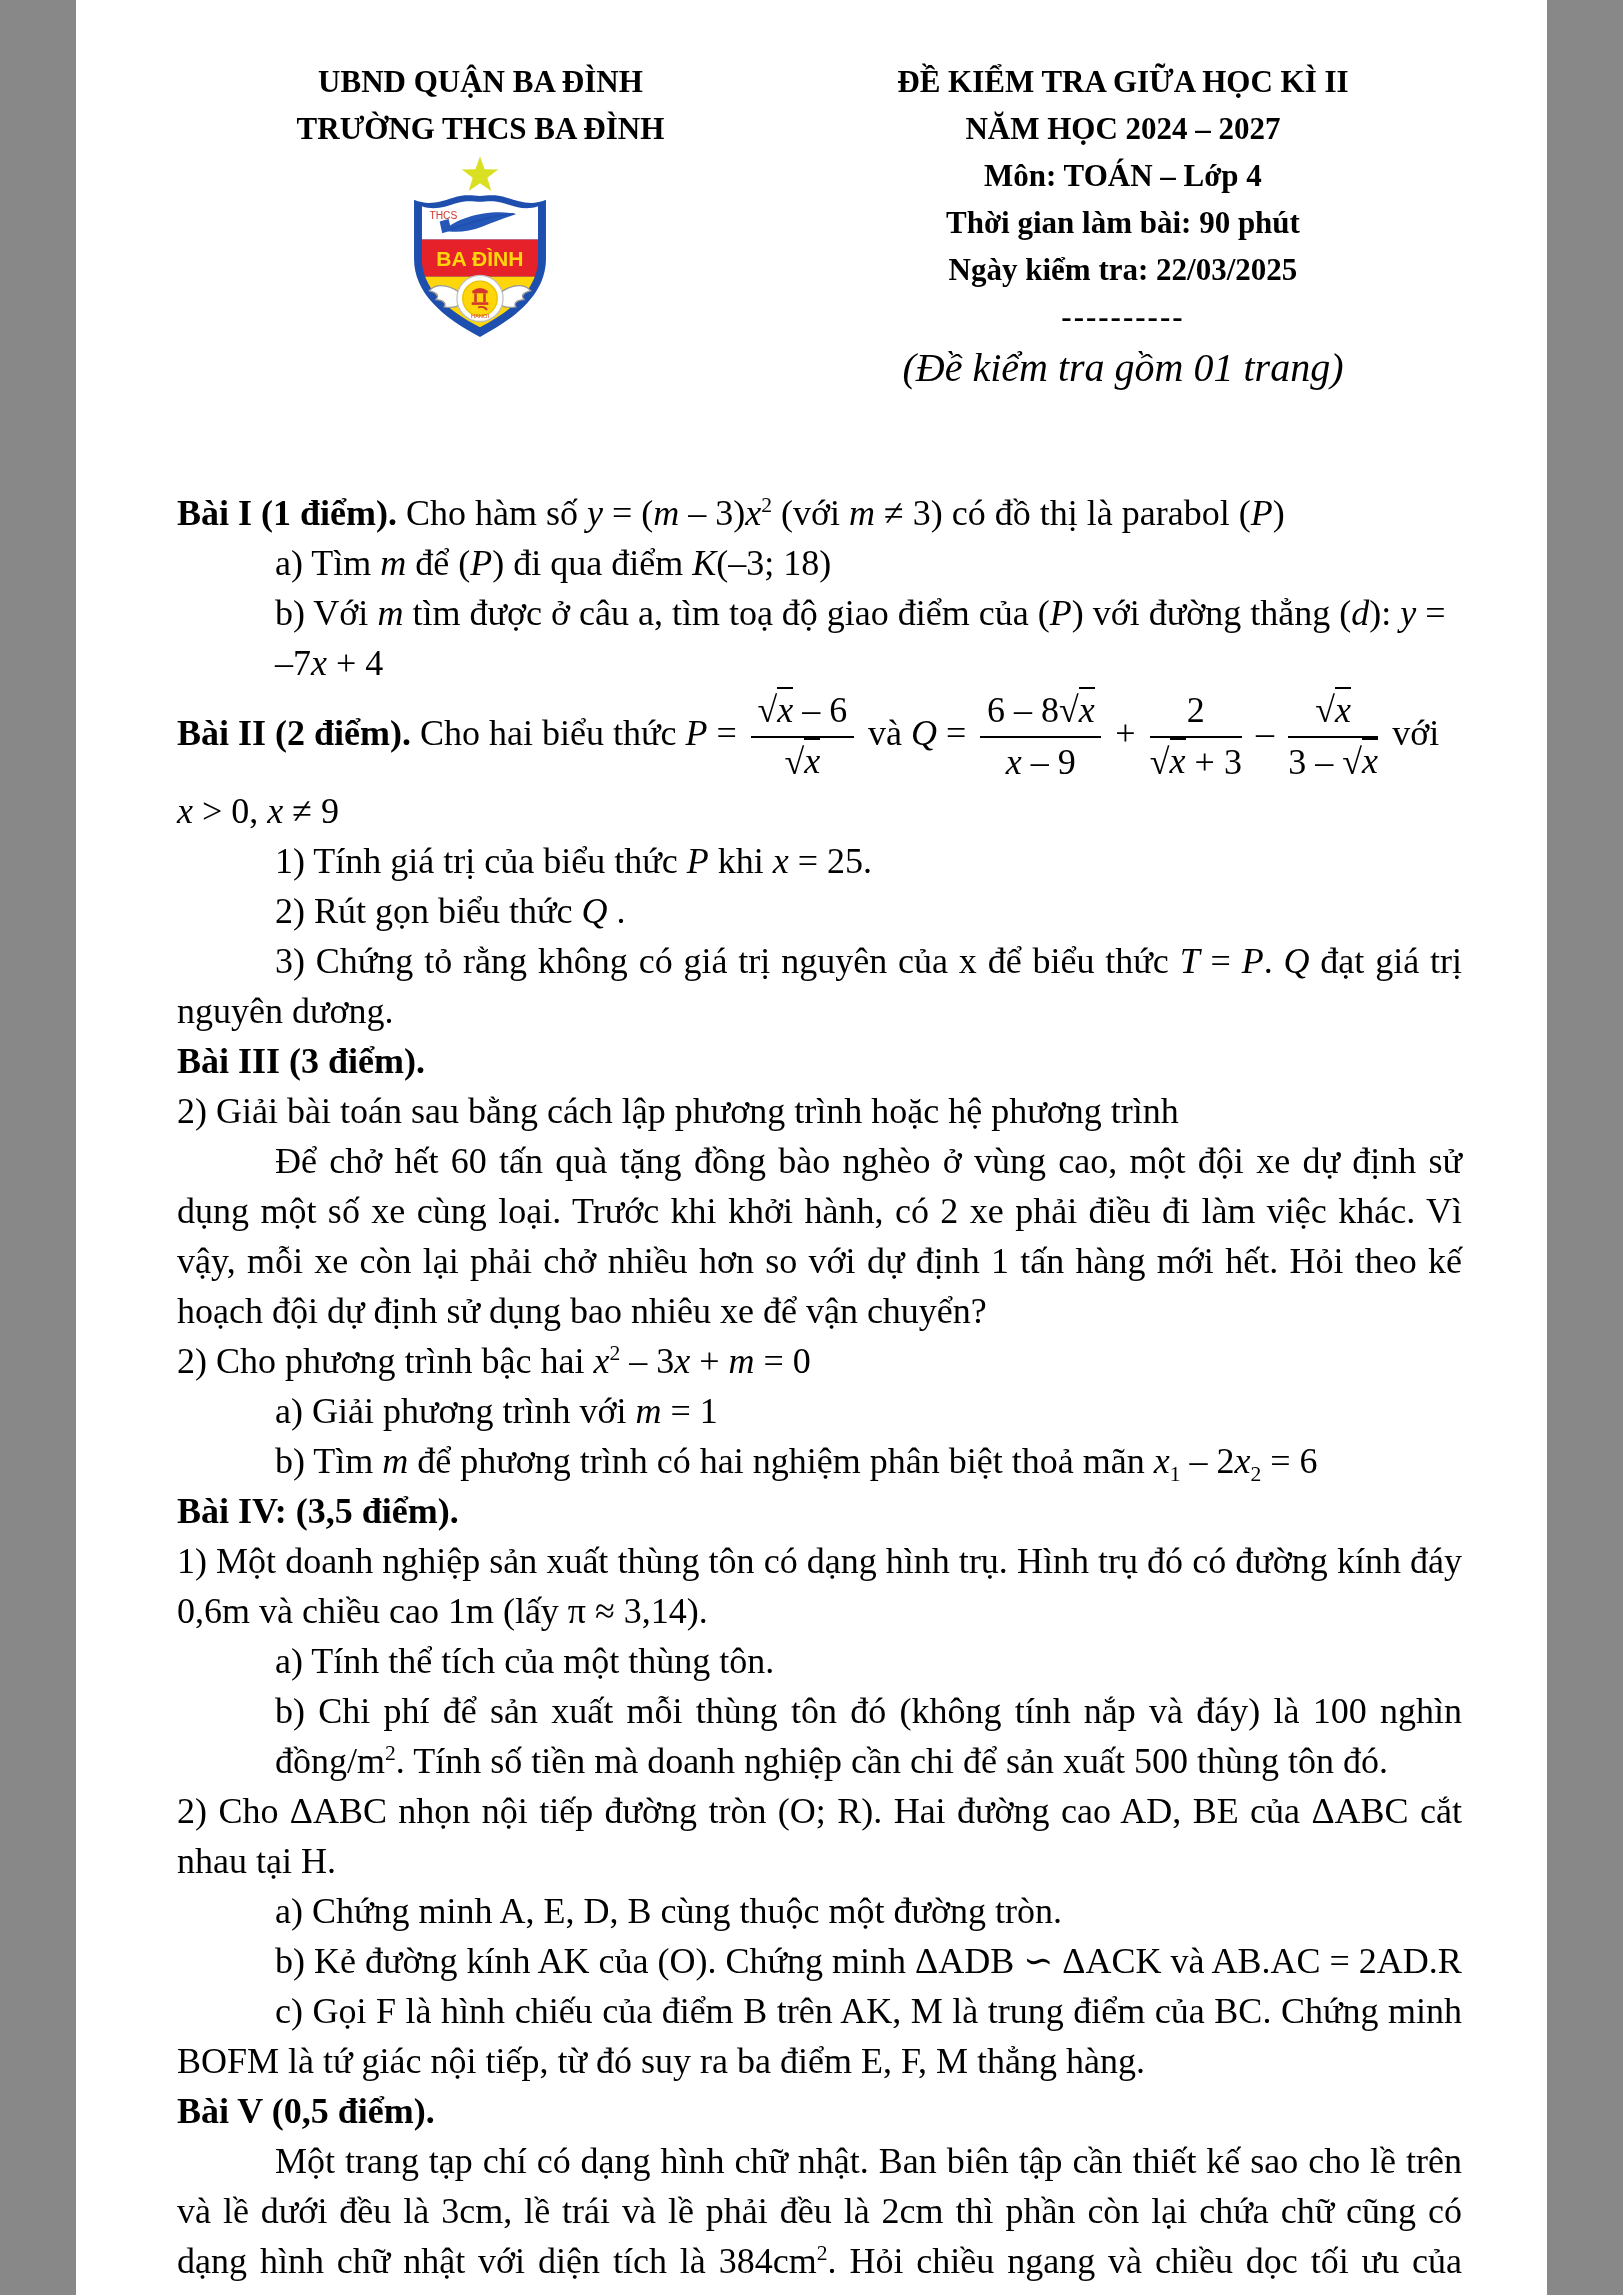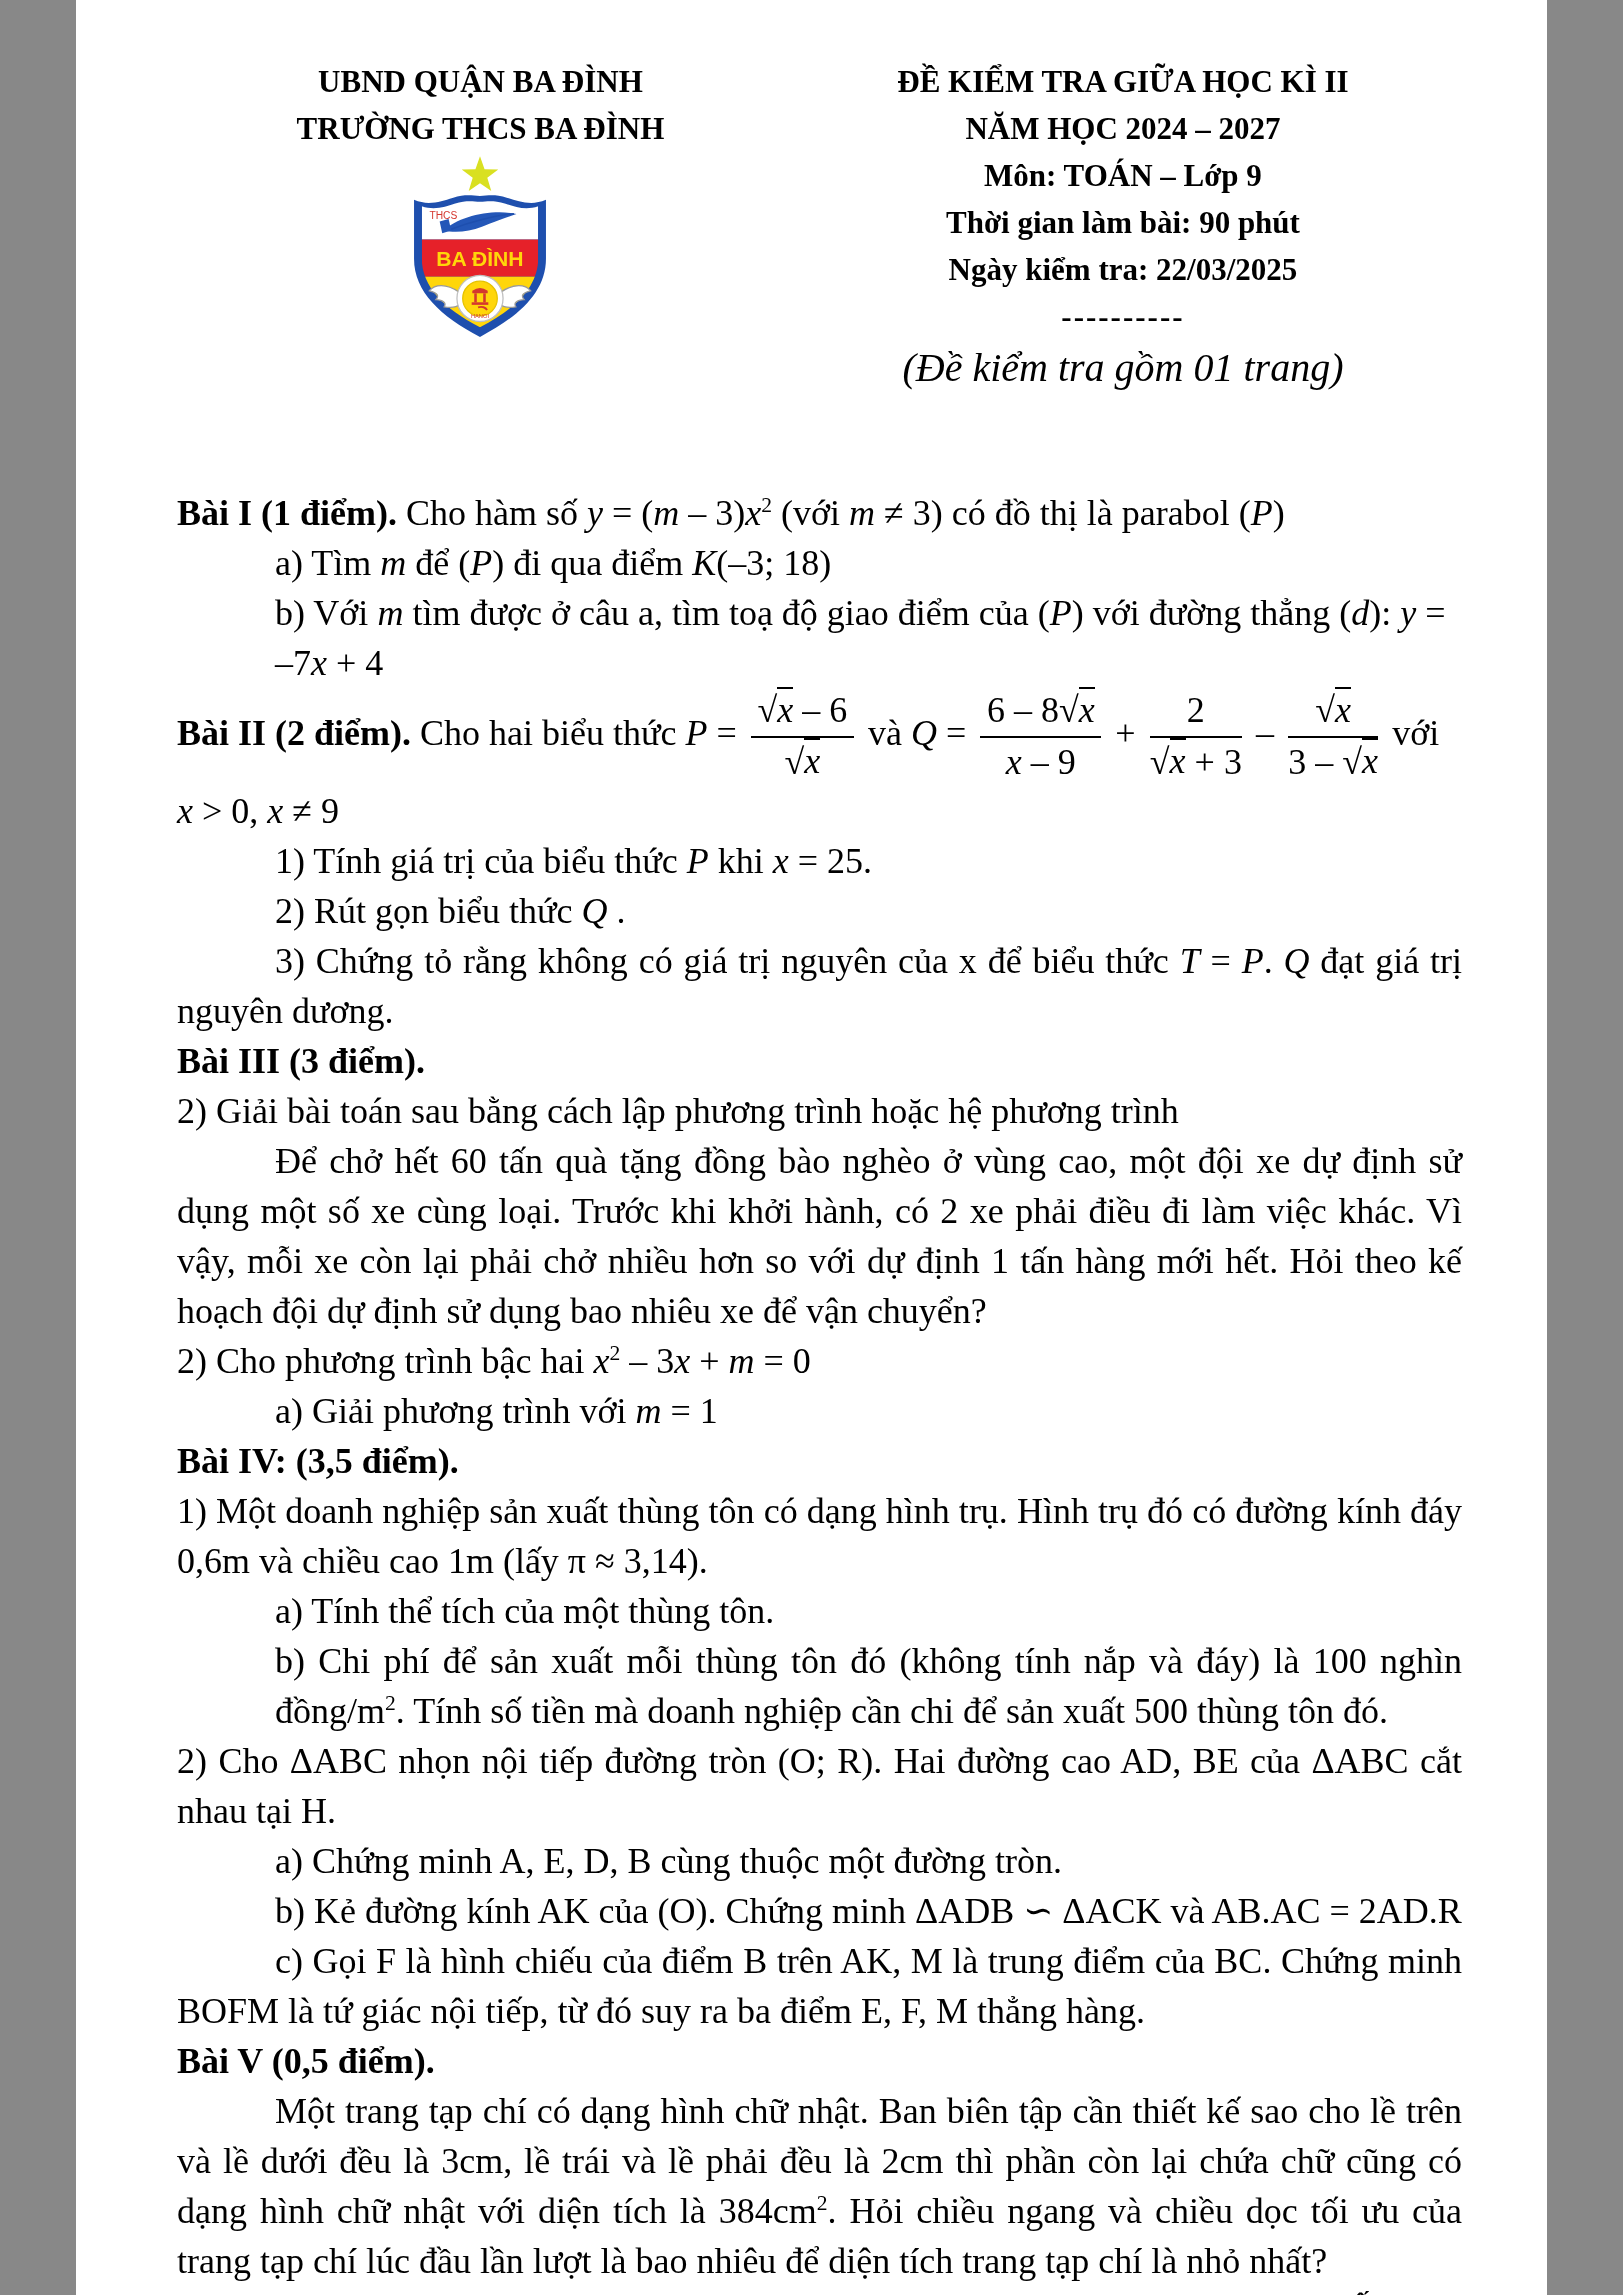--- a/index.html
+++ b/index.html
@@ -72,21 +72,21 @@
           <rect x="120" y="216" width="4" height="14"></rect>
           <rect x="102" y="230" width="26" height="4"></rect>
           <path d="M112,238 C118,236 124,238 126,242" stroke="#d4372e" stroke-width="3" fill="none"></path>
         </g>
         <text x="115" y="255" text-anchor="middle" font-size="9" fill="#d4372e">HANOI</text>
       </svg>
     </div>
     <div class="header-right">
       <div class="hline">ĐỀ KIỂM TRA GIỮA HỌC KÌ II</div>
       <div class="hline">NĂM HỌC 2024 – 2027</div>
-      <div class="hline">Môn: TOÁN – Lớp 9</div>
+      <div class="hline">Môn: TOÁN – Lớp 4</div>
       <div class="hline">Thời gian làm bài: 90 phút</div>
       <div class="hline">Ngày kiểm tra: 22/03/2025</div>
       <div class="hline sep">----------</div>
       <div class="note">(Đề kiểm tra gồm 01 trang)</div>
     </div>
   </div>
 
   <div class="body">
 
     <p><b>Bài I (1 điểm).</b><span> Cho hàm số <i>y</i> = (<i>m</i> – 3)<i>x</i><sup>2</sup> (với <i>m</i> ≠ 3) có đồ thị là parabol (<i>P</i>)</span></p>
@@ -96,20 +96,21 @@
     <p><b>Bài II (2 điểm).</b><span> Cho hai biểu thức <i>P</i> = <span class="frac"><span class="num"><span class="sqrt">√<span class="bar"><i>x</i></span></span> – 6</span><span class="den"><span class="sqrt">√<span class="bar"><i>x</i></span></span></span></span> và <i>Q</i> = <span class="frac"><span class="num">6 – 8<span class="sqrt">√<span class="bar"><i>x</i></span></span></span><span class="den"><i>x</i> – 9</span></span> + <span class="frac"><span class="num">2</span><span class="den"><span class="sqrt">√<span class="bar"><i>x</i></span></span> + 3</span></span> – <span class="frac"><span class="num"><span class="sqrt">√<span class="bar"><i>x</i></span></span></span><span class="den">3 – <span class="sqrt">√<span class="bar"><i>x</i></span></span></span></span> với <i>x</i> &gt; 0,  <i>x</i> ≠ 9</span></p>
     <p class="indent">1) Tính giá trị của biểu thức <i>P</i> khi <i>x</i> = 25.</p>
     <p class="indent">2) Rút gọn biểu thức <i>Q</i> .</p>
     <p class="tindent just">3) Chứng tỏ rằng không có giá trị nguyên của x để biểu thức <i>T</i> = <i>P</i>. <i>Q</i> đạt giá trị nguyên dương.</p>
 
     <p><b>Bài III (3 điểm).</b></p>
     <p>2) Giải bài toán sau bằng cách lập phương trình hoặc hệ phương trình</p>
     <p class="tindent just">Để chở hết 60 tấn quà tặng đồng bào nghèo ở vùng cao, một đội xe dự định sử dụng một số xe cùng loại. Trước khi khởi hành, có 2 xe phải điều đi làm việc khác. Vì vậy, mỗi xe còn lại phải chở nhiều hơn so với dự định 1 tấn hàng mới hết. Hỏi theo kế hoạch đội dự định sử dụng bao nhiêu xe để vận chuyển?</p>
     <p>2) Cho phương trình bậc hai <i>x</i><sup>2</sup> – 3<i>x</i> + <i>m</i> = 0</p>
     <p class="indent">a) Giải phương trình với <i>m</i> = 1</p>
+    <p class="indent">b) Tìm <i>m</i> để phương trình có hai nghiệm phân biệt thoả mãn <i>x</i><sub>1</sub> – 2<i>x</i><sub>2</sub> = 6</p>
 
     <p><b>Bài IV: (3,5 điểm).</b></p>
     <p class="just">1) Một doanh nghiệp sản xuất thùng tôn có dạng hình trụ. Hình trụ đó có đường kính đáy 0,6m và chiều cao 1m (lấy π ≈ 3,14).</p>
     <p class="indent">a) Tính thể tích của một thùng tôn.</p>
     <p class="indent just">b) Chi phí để sản xuất mỗi thùng tôn đó (không tính nắp và đáy) là 100 nghìn đồng/m<sup>2</sup>. Tính số tiền mà doanh nghiệp cần chi để sản xuất 500 thùng tôn đó.</p>
     <p class="just">2) Cho ΔABC nhọn nội tiếp đường tròn (O; R). Hai đường cao AD, BE của ΔABC cắt nhau tại H.</p>
     <p class="indent">a) Chứng minh A, E, D, B cùng thuộc một đường tròn.</p>
     <p class="indent">b) Kẻ đường kính AK của (O). Chứng minh ΔADB ∽ ΔACK và AB.AC = 2AD.R</p>
     <p class="tindent just">c) Gọi F là hình chiếu của điểm B trên AK, M là trung điểm của BC. Chứng minh BOFM là tứ giác nội tiếp, từ đó suy ra ba điểm E, F, M thẳng hàng.</p>
 

